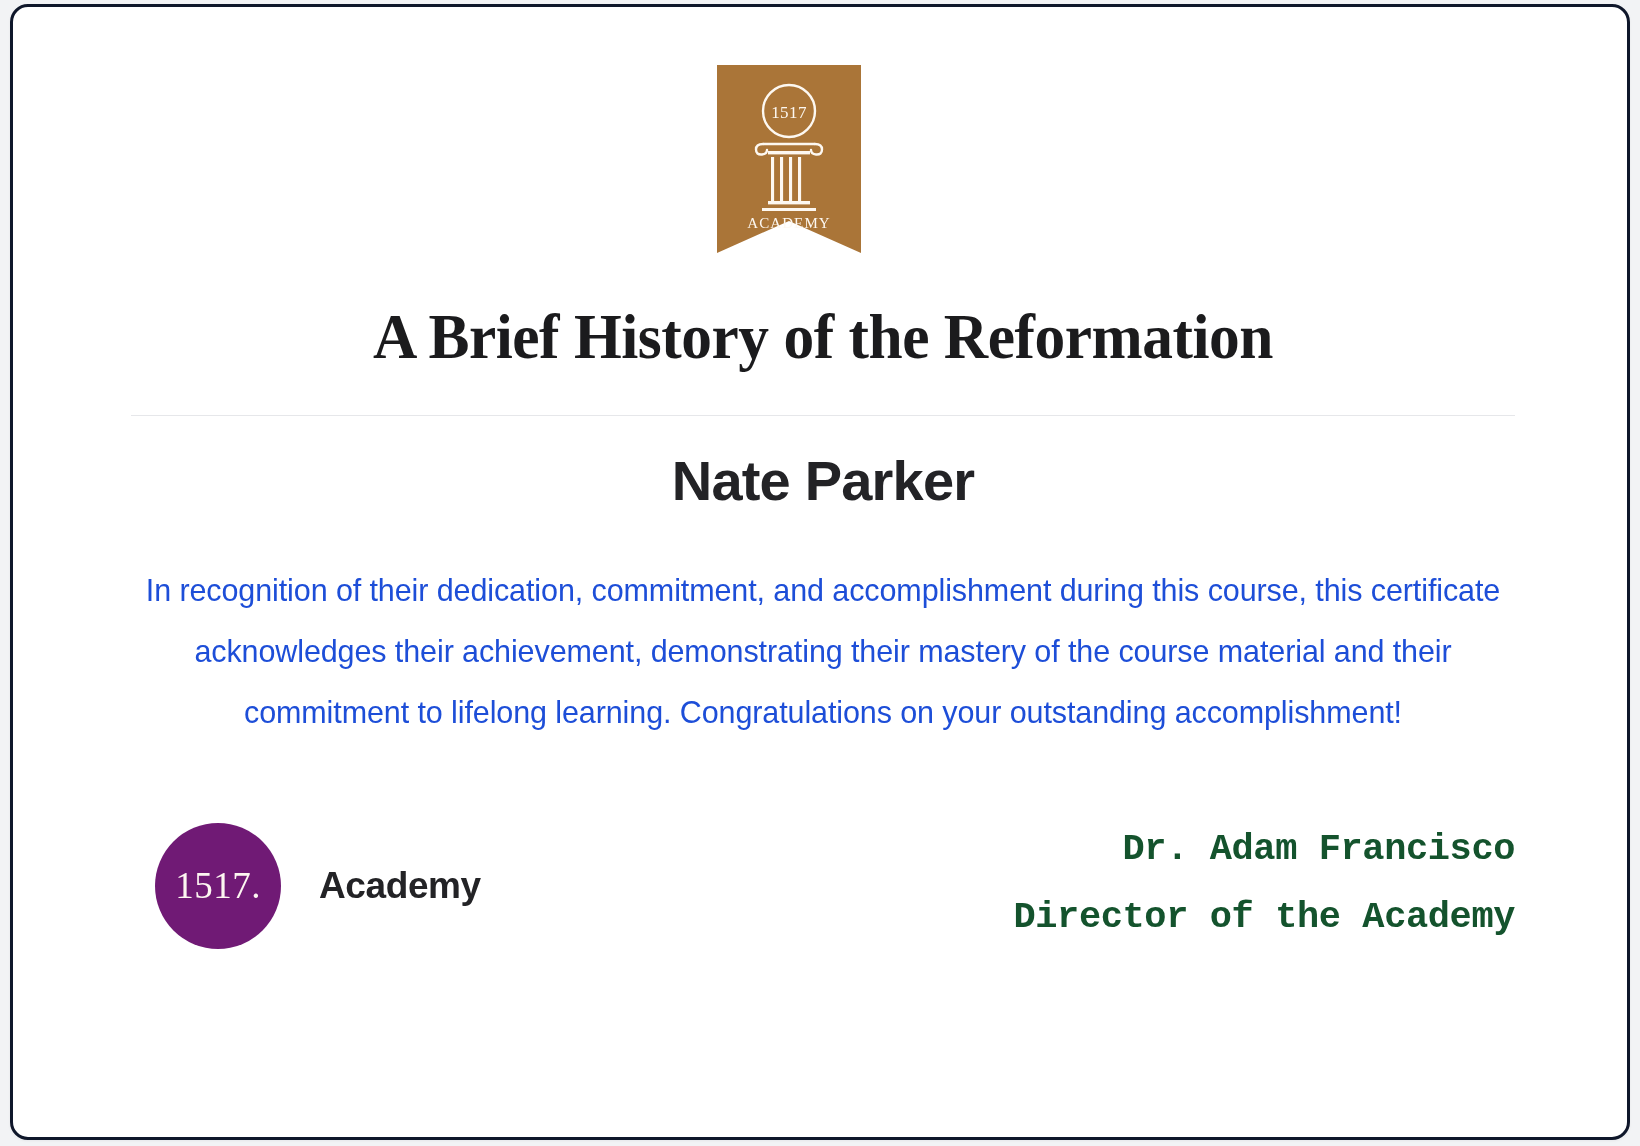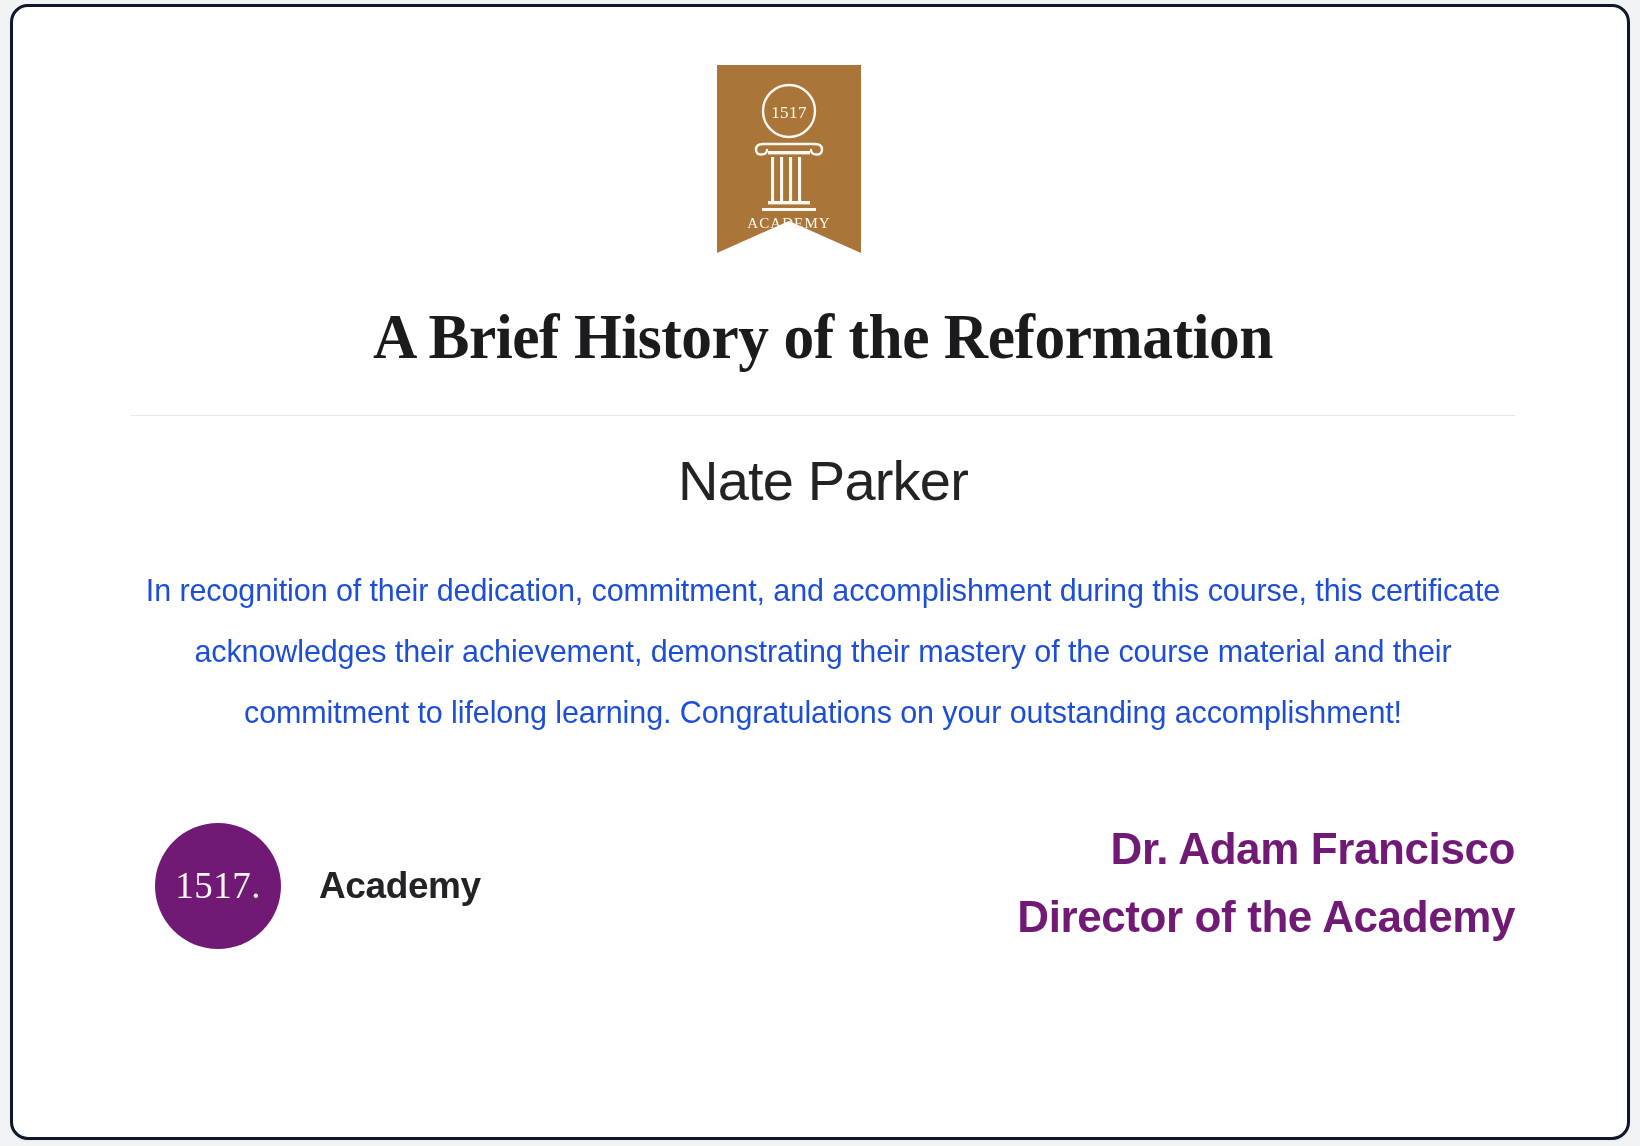--- a/index.html
+++ b/index.html
@@ -62,21 +62,21 @@
   }
 
   
   #recipient-name {
     position: absolute;
     left: 0;
     top: 443px;
     width: 1620px;
     text-align: center;
     font-family: "Liberation Sans", sans-serif;
-    font-weight: normal;
+    font-weight: bold;
     font-size: 56px;
     line-height: 1.12;
     letter-spacing: -0.8px;
     color: #232326;
   }
 
   
   #recognition-text {
     position: absolute;
     left: 118px;
@@ -134,26 +134,26 @@
     color: #232326;
   }
 
   #signatory-block {
     position: absolute;
     right: 0;
     top: 8px;
     text-align: right;
   }
   .signatory-line {
-    font-family: Liberation Sans, sans-serif;
-    font-weight: bold;
-    font-size: 44px;
+    font-family: Liberation Mono, monospace;
+    font-weight: bold;
+    font-size: 37px;
     line-height: 68px;
     letter-spacing: -0.4px;
-    color: #701a75;
+    color: #14532d;
     white-space: nowrap;
   }
 </style>
 </head>
 <body>
 
 <div id="certificate-card">
 
   <div id="banner-logo">
     <svg width="144" height="188" viewBox="0 0 144 188" xmlns="http://www.w3.org/2000/svg">

